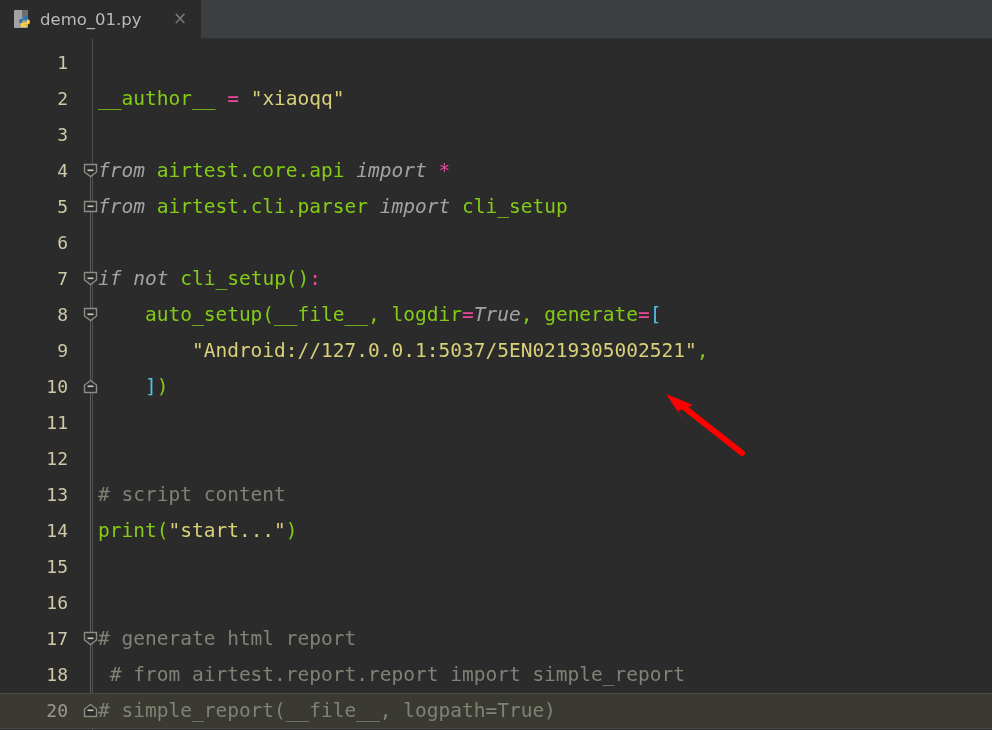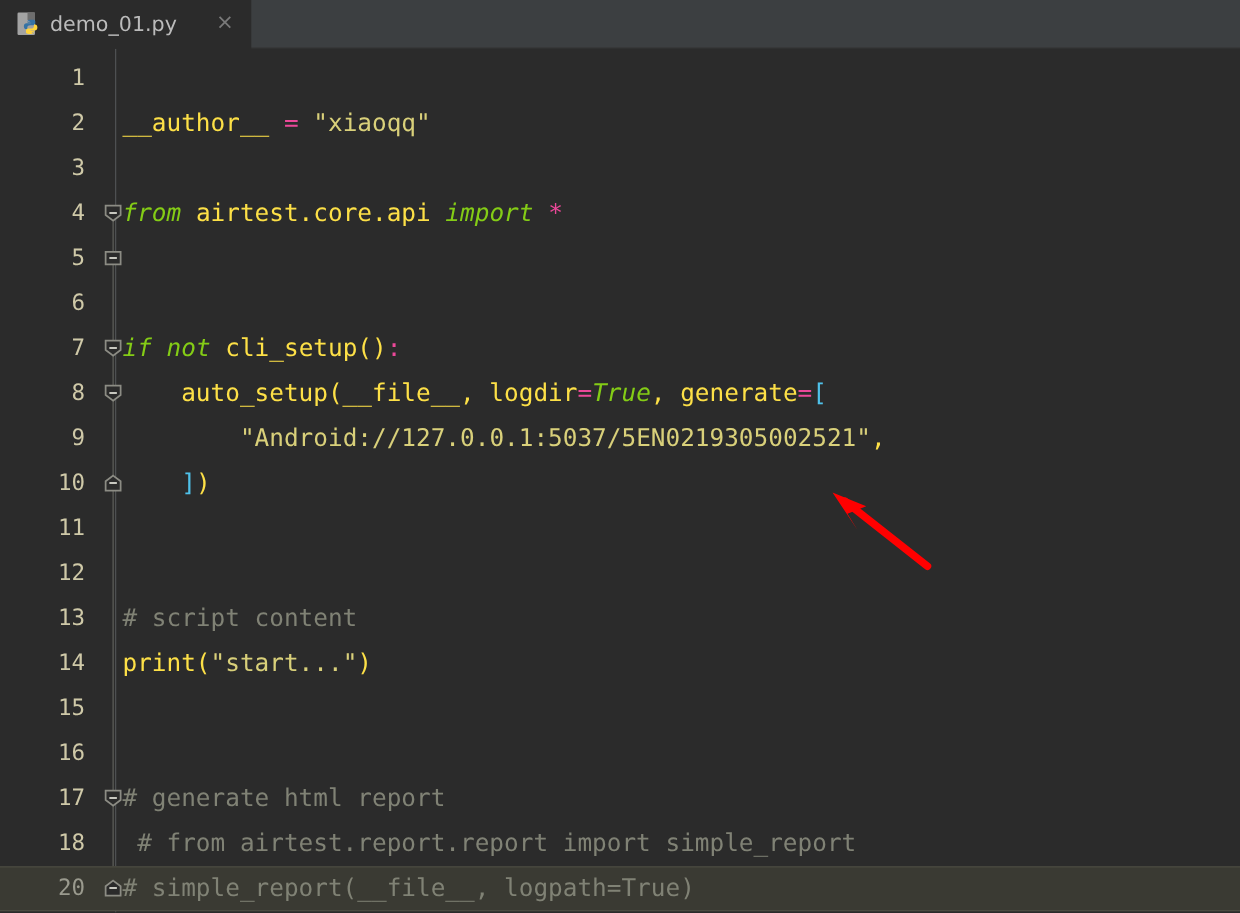--- a/index.html
+++ b/index.html
@@ -110,23 +110,23 @@
     height: 36px; line-height: 36px;
     white-space: pre;
     font-family: "DejaVu Sans Mono", monospace;
     font-size: 19.5px;
     letter-spacing: 0px;
     color: #e6e6d8;
   }
 
   .c-com  { color: #808275; }
   .c-str  { color: #d9d07a; }
-  .c-kw   { color: #84cc16; font-style: italic; }
+  .c-kw   { color: #a3a3a3; font-style: italic; }
   .c-op   { color: #ec4899; }
-  .c-txt  { color: #fde047; }
+  .c-txt  { color: #84cc16; }
   .c-brk  { color: #4fc1e9; }
 
   
   #arrow {
     position: absolute; left: 660px; top: 352px;
     width: 90px; height: 70px;
     pointer-events: none;
   }
 </style>
 </head>
@@ -173,20 +173,21 @@
         <div class="code"><span class="c-kw">from</span><span class="c-txt"> airtest.core.api </span><span class="c-kw">import</span><span class="c-txt"> </span><span class="c-op">*</span></div>
       </div>
       <div class="row" style="top: 150px;">
         <div class="lnum">5</div>
         <div class="fm">
           <svg width="15" height="15" viewBox="0 0 15 15">
             <path d="M1.5 2.5 H13.5 V12.5 H1.5 Z" fill="#2b2b2b" stroke="#8c8c84" stroke-width="1.4"></path>
             <line x1="4.5" y1="7.3" x2="10.5" y2="7.3" stroke="#c8c8c0" stroke-width="1.6"></line>
           </svg>
         </div>
+        <div class="code"><span class="c-kw">from</span><span class="c-txt"> airtest.cli.parser </span><span class="c-kw">import</span><span class="c-txt"> cli_setup</span></div>
       </div>
       <div class="row" style="top: 186px;">
         <div class="lnum">6</div>
         <div class="code"></div>
       </div>
       <div class="row" style="top: 222px;">
         <div class="lnum">7</div>
         <div class="fm">
           <svg width="15" height="15" viewBox="0 0 15 15">
             <path d="M1.5 1.5 H13.5 V9 L7.5 13.5 L1.5 9 Z" fill="#2b2b2b" stroke="#8c8c84" stroke-width="1.4"></path>

